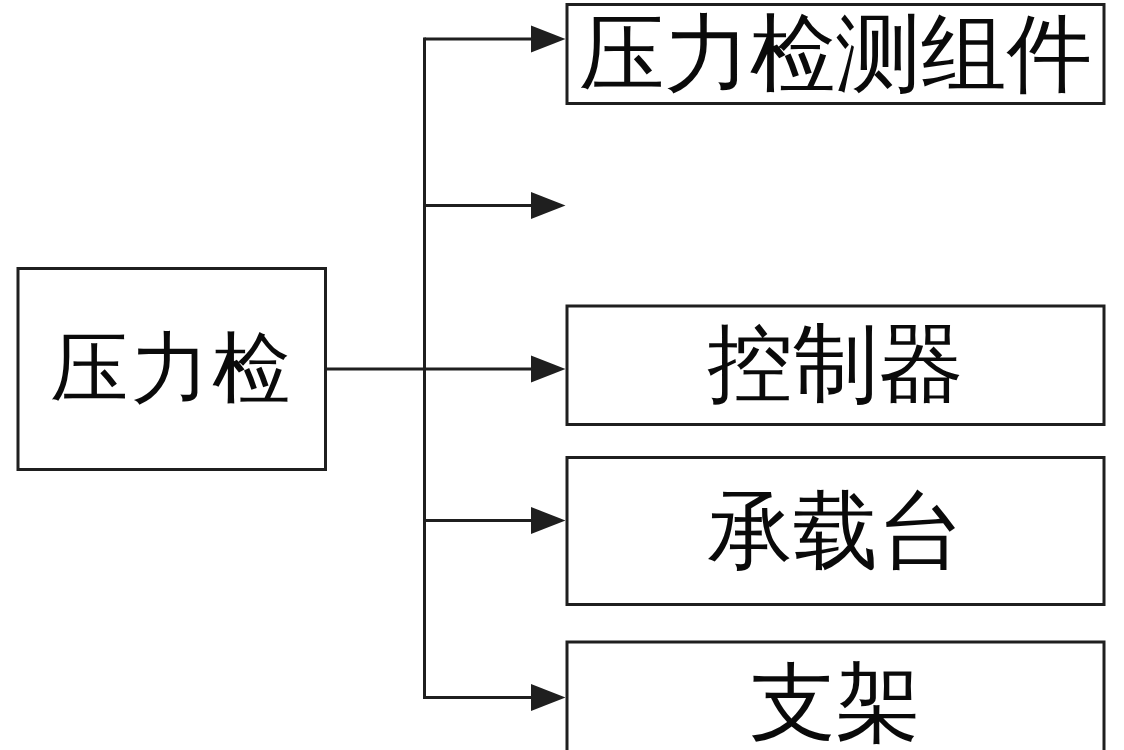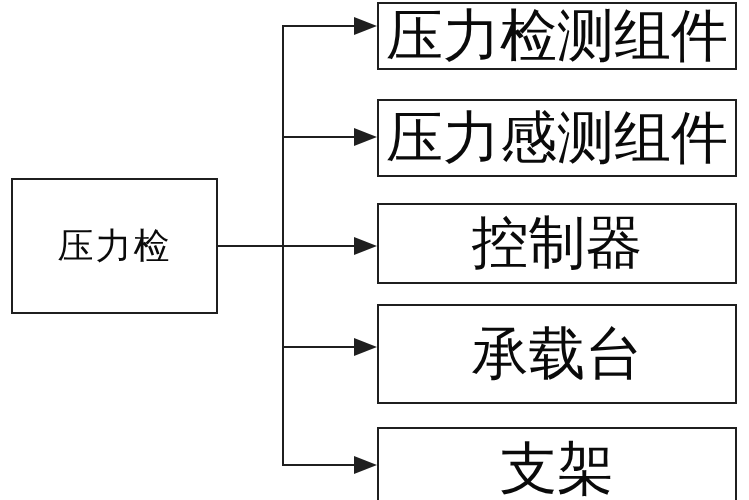--- a/index.html
+++ b/index.html
@@ -25,21 +25,21 @@
   }
   
   .root-box {
     left: 11px; top: 178px;
     width: 207px; height: 136px;
     display: flex;
     flex-direction: column;
     justify-content: center;
   }
   .root-box .node-line {
-    font-size: 36px;
+    font-size: 52px;
     line-height: 60px;
     letter-spacing: 2px;
     white-space: nowrap;
   }
   
   .child-box {
     left: 377px;
     width: 360px;
     font-size: 57px;
     white-space: nowrap;
@@ -92,18 +92,17 @@
   <div class="hline b3"></div>
   <div class="hline b4"></div>
 
   <div class="arrow a0"></div>
   <div class="arrow a1"></div>
   <div class="arrow a2"></div>
   <div class="arrow a3"></div>
   <div class="arrow a4"></div>
 
   <div class="box child-box c0">压力检测组件</div>
-  <div class="box child-box c1">压力感测组件</div>
   <div class="box child-box c2">控制器</div>
   <div class="box child-box c3">承载台</div>
   <div class="box child-box c4">支架</div>
 
 </div>
 
 </body></html>

